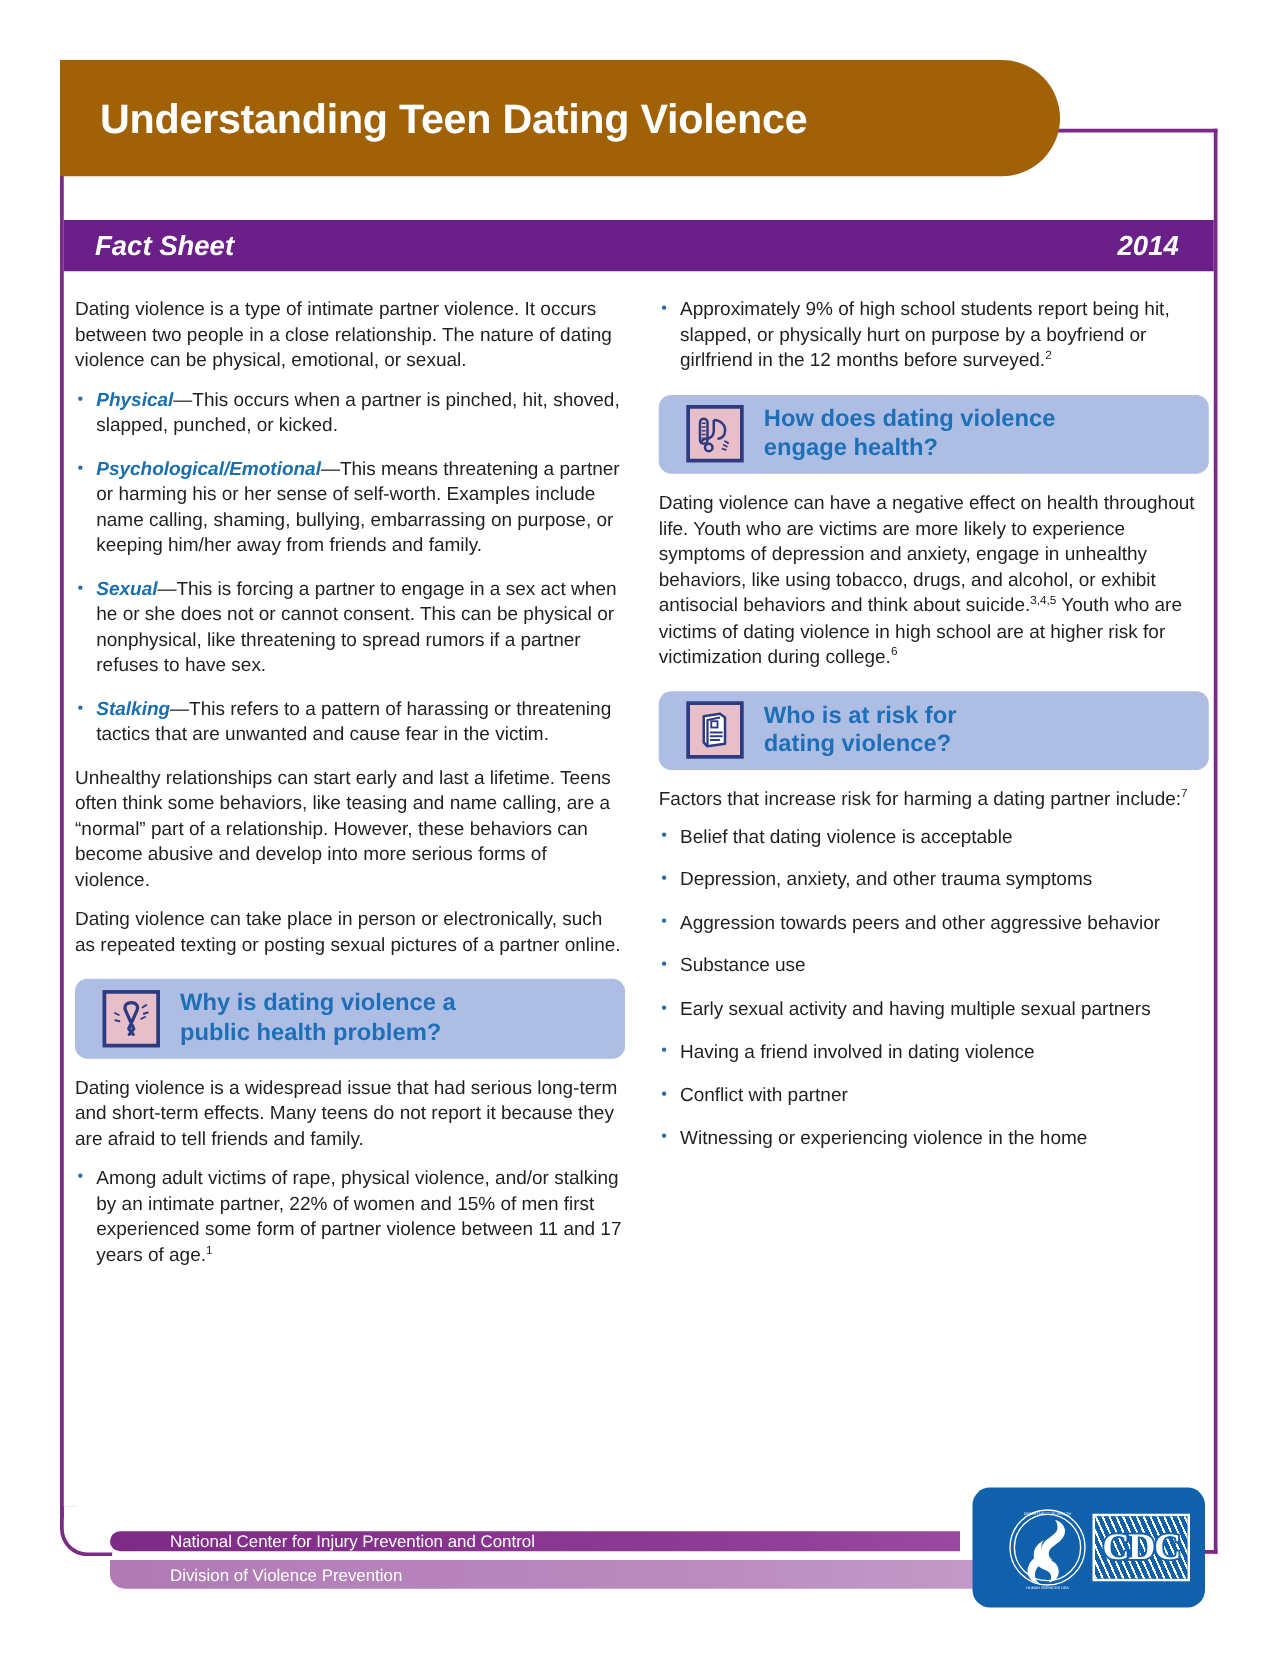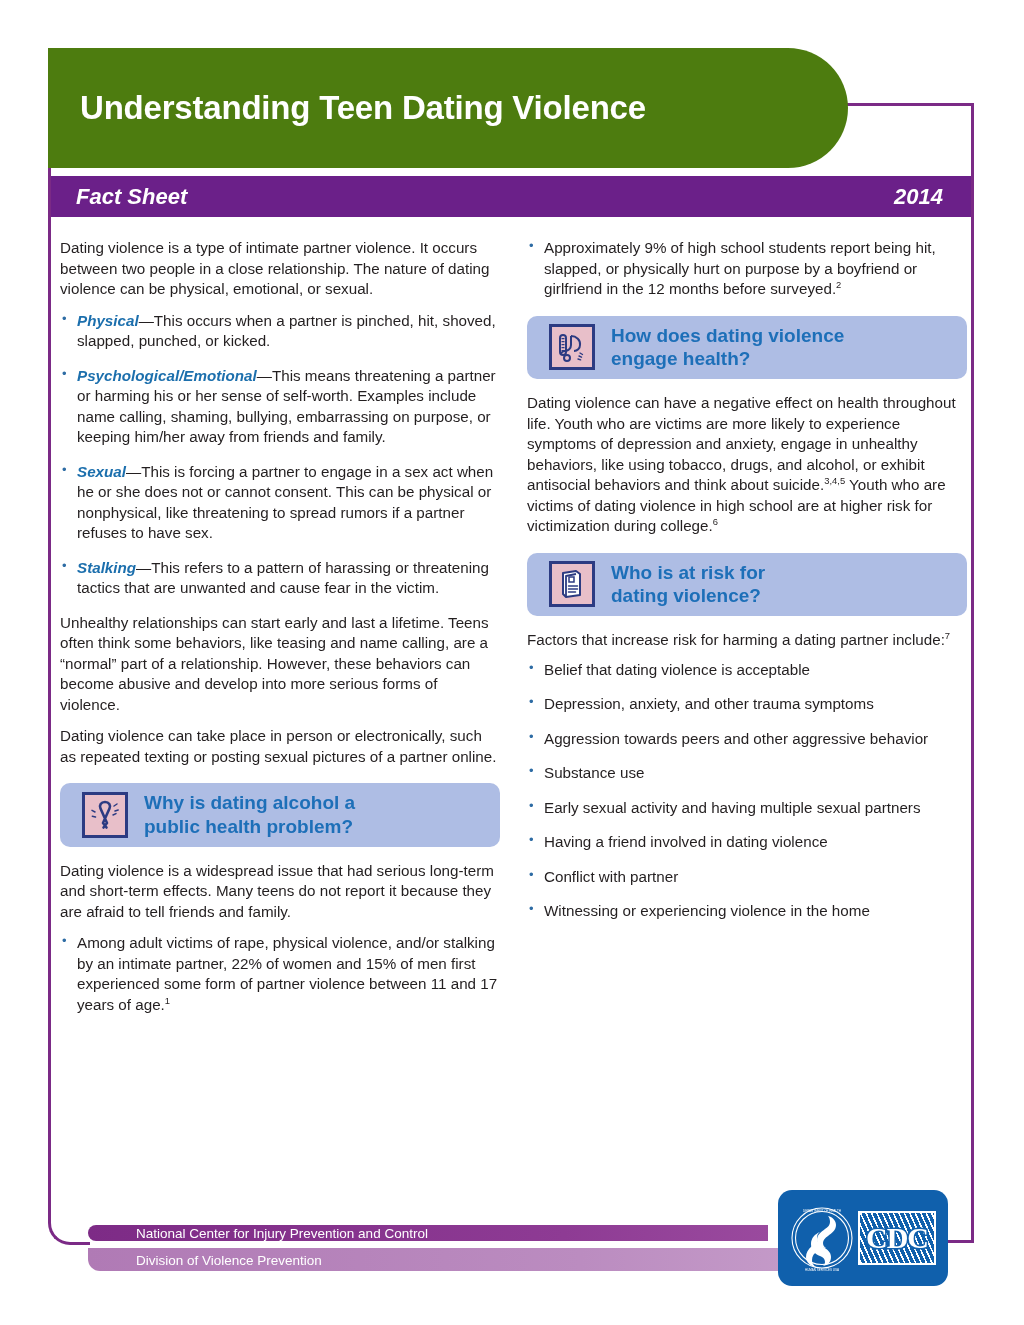--- a/index.html
+++ b/index.html
@@ -56,22 +56,22 @@
     position: absolute;
     left: 930px; top: 1240px;
     width: 44px; height: 3px;
     background: #7b2a86;
   }
 
   
   .title-tab {
     position: absolute;
     left: 48px; top: 48px;
-    width: 800px; height: 120px;
-    background: #4d7c0f;
+    width: 800px; height: 93px;
+    background: #a16207;
     border-radius: 0 60px 60px 0;
   }
   .title-tab .title-text {
     position: absolute;
     left: 32px;
     top: 50%;
     transform: translateY(-50%);
     color: #ffffff;
     font-size: 33px;
     font-weight: bold;
@@ -212,20 +212,21 @@
 
   .cdc-logo {
     position: absolute;
     left: 778px; top: 1190px;
     width: 170px; height: 96px;
     background: #1060ac;
     border-radius: 14px;
     display: flex;
     align-items: center;
     justify-content: center;
+    padding-left: 16px;
   }
   .cdc-logo .hhs-seal {
     width: 64px; height: 72px;
     margin-right: 4px;
     flex: 0 0 64px;
   }
   .cdc-logo .cdc-mark {
     width: 78px; height: 54px;
     border: 2px solid #ffffff;
     box-sizing: border-box;
@@ -300,21 +301,21 @@
 
     <div class="callout">
       <div class="cicon">
         <svg width="30" height="32" viewBox="0 0 30 32" aria-hidden="true">
           <path d="M15 3 C11 3 9 6 10.5 9.5 L17 24 L13.5 28.5 M15 3 C19 3 21 6 19.5 9.5 L13 24 L16.5 28.5" fill="none" stroke="#2c3b82" stroke-width="2.6" stroke-linecap="round" stroke-linejoin="round"></path>
           <path d="M24 7 l3 -2 M25 12 l3.2 -1 M23 16 l3 -1.4" stroke="#2c3b82" stroke-width="1.5" stroke-linecap="round" fill="none"></path>
           <path d="M5 13 l-3 -1.6 M5.5 18 l-3.2 -0.8" stroke="#2c3b82" stroke-width="1.5" stroke-linecap="round" fill="none"></path>
         </svg>
       </div>
       <div class="ctext">
-        <span class="l1">Why is dating alcohol a</span>
+        <span class="l1">Why is dating violence a</span>
         <span class="l2">public health problem?</span>
       </div>
     </div>
 
     <p class="para">Dating violence is a widespread issue that had serious long-term and short-term effects. Many teens do not report it because they are afraid to tell friends and family.</p>
 
     <ul class="blist">
       <li>
         <span>Among adult victims of rape, physical violence, and/or stalking by an intimate partner, 22% of women and 15% of men first experienced some form of partner violence between 11 and 17 years of age.</span><sup>1</sup>
       </li>

